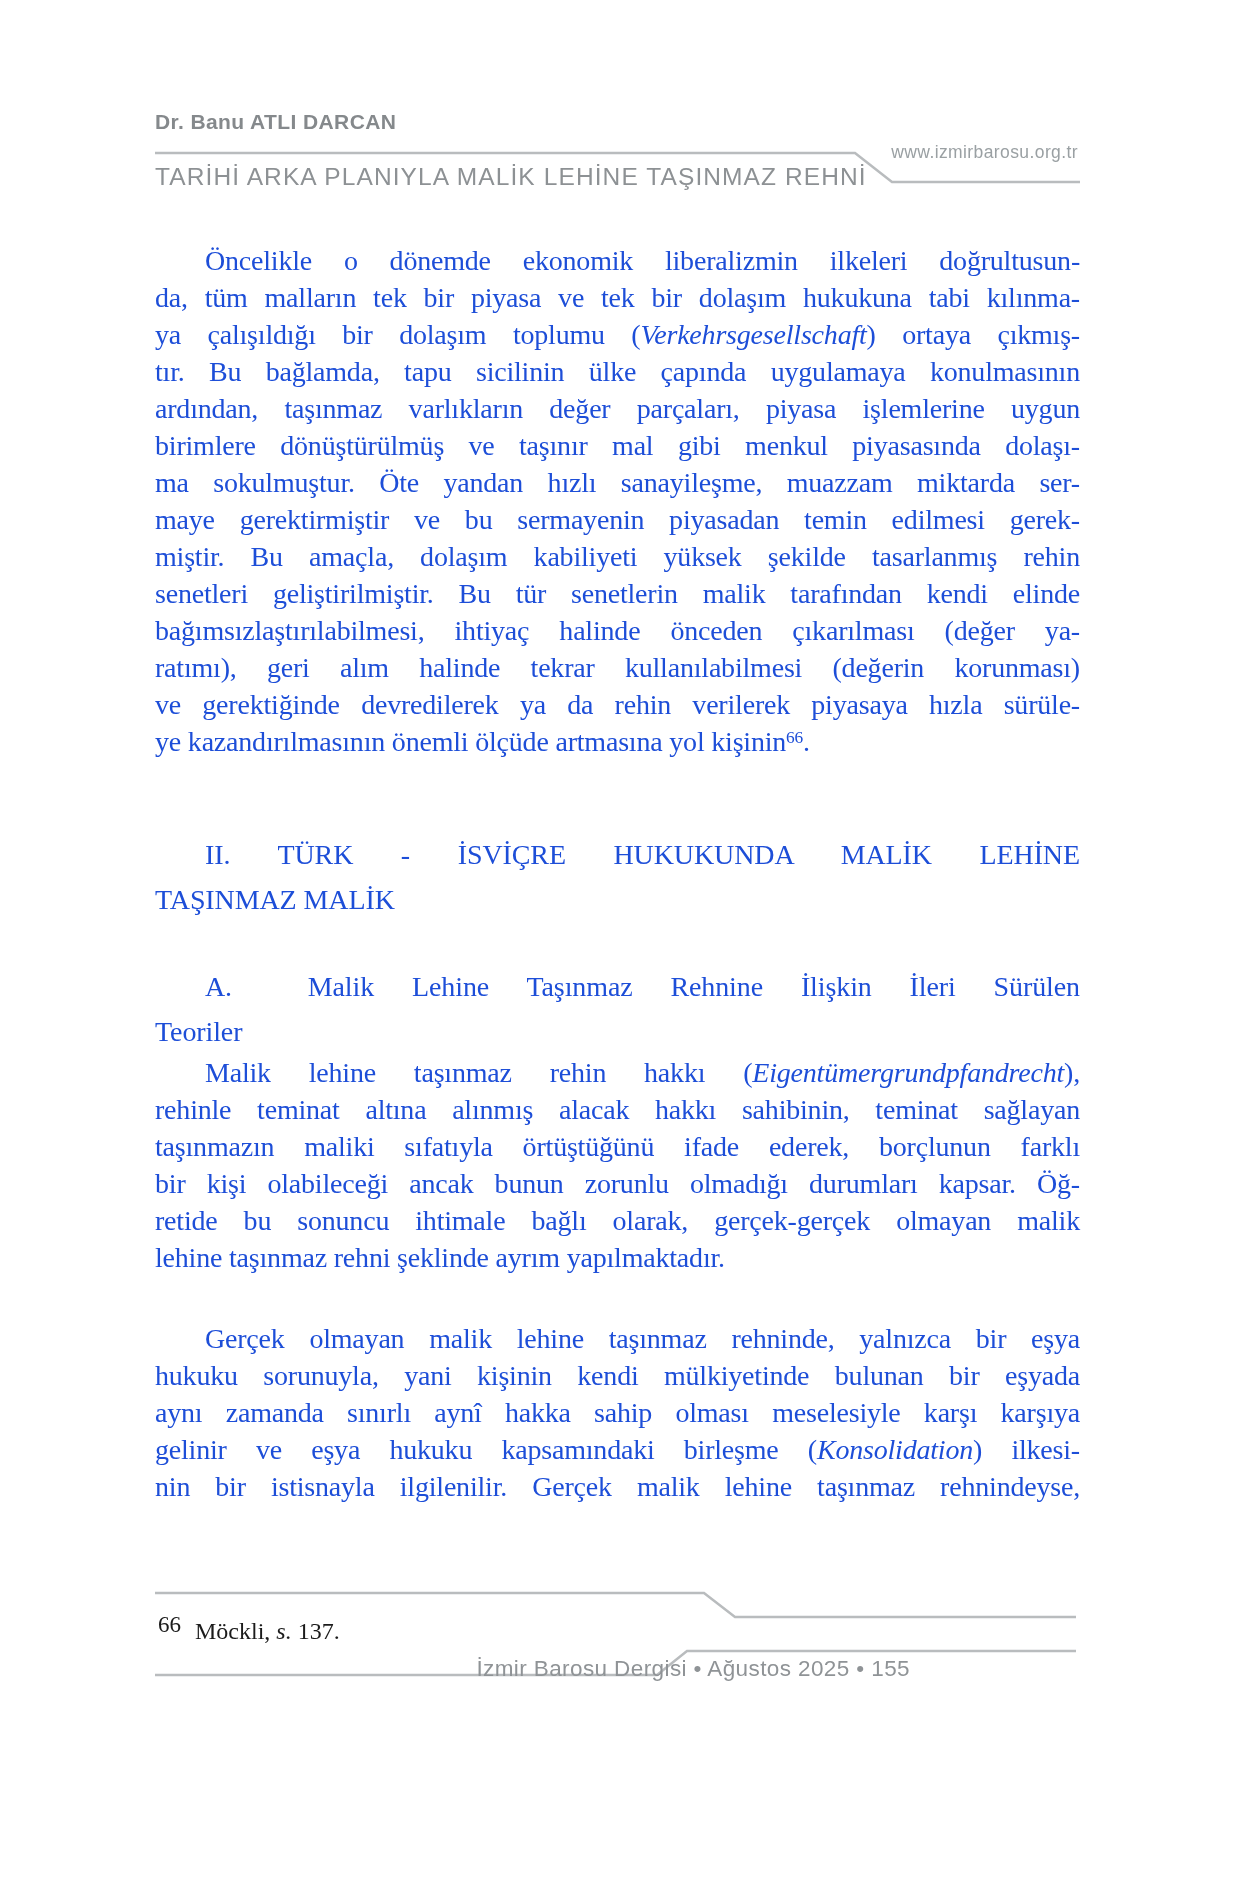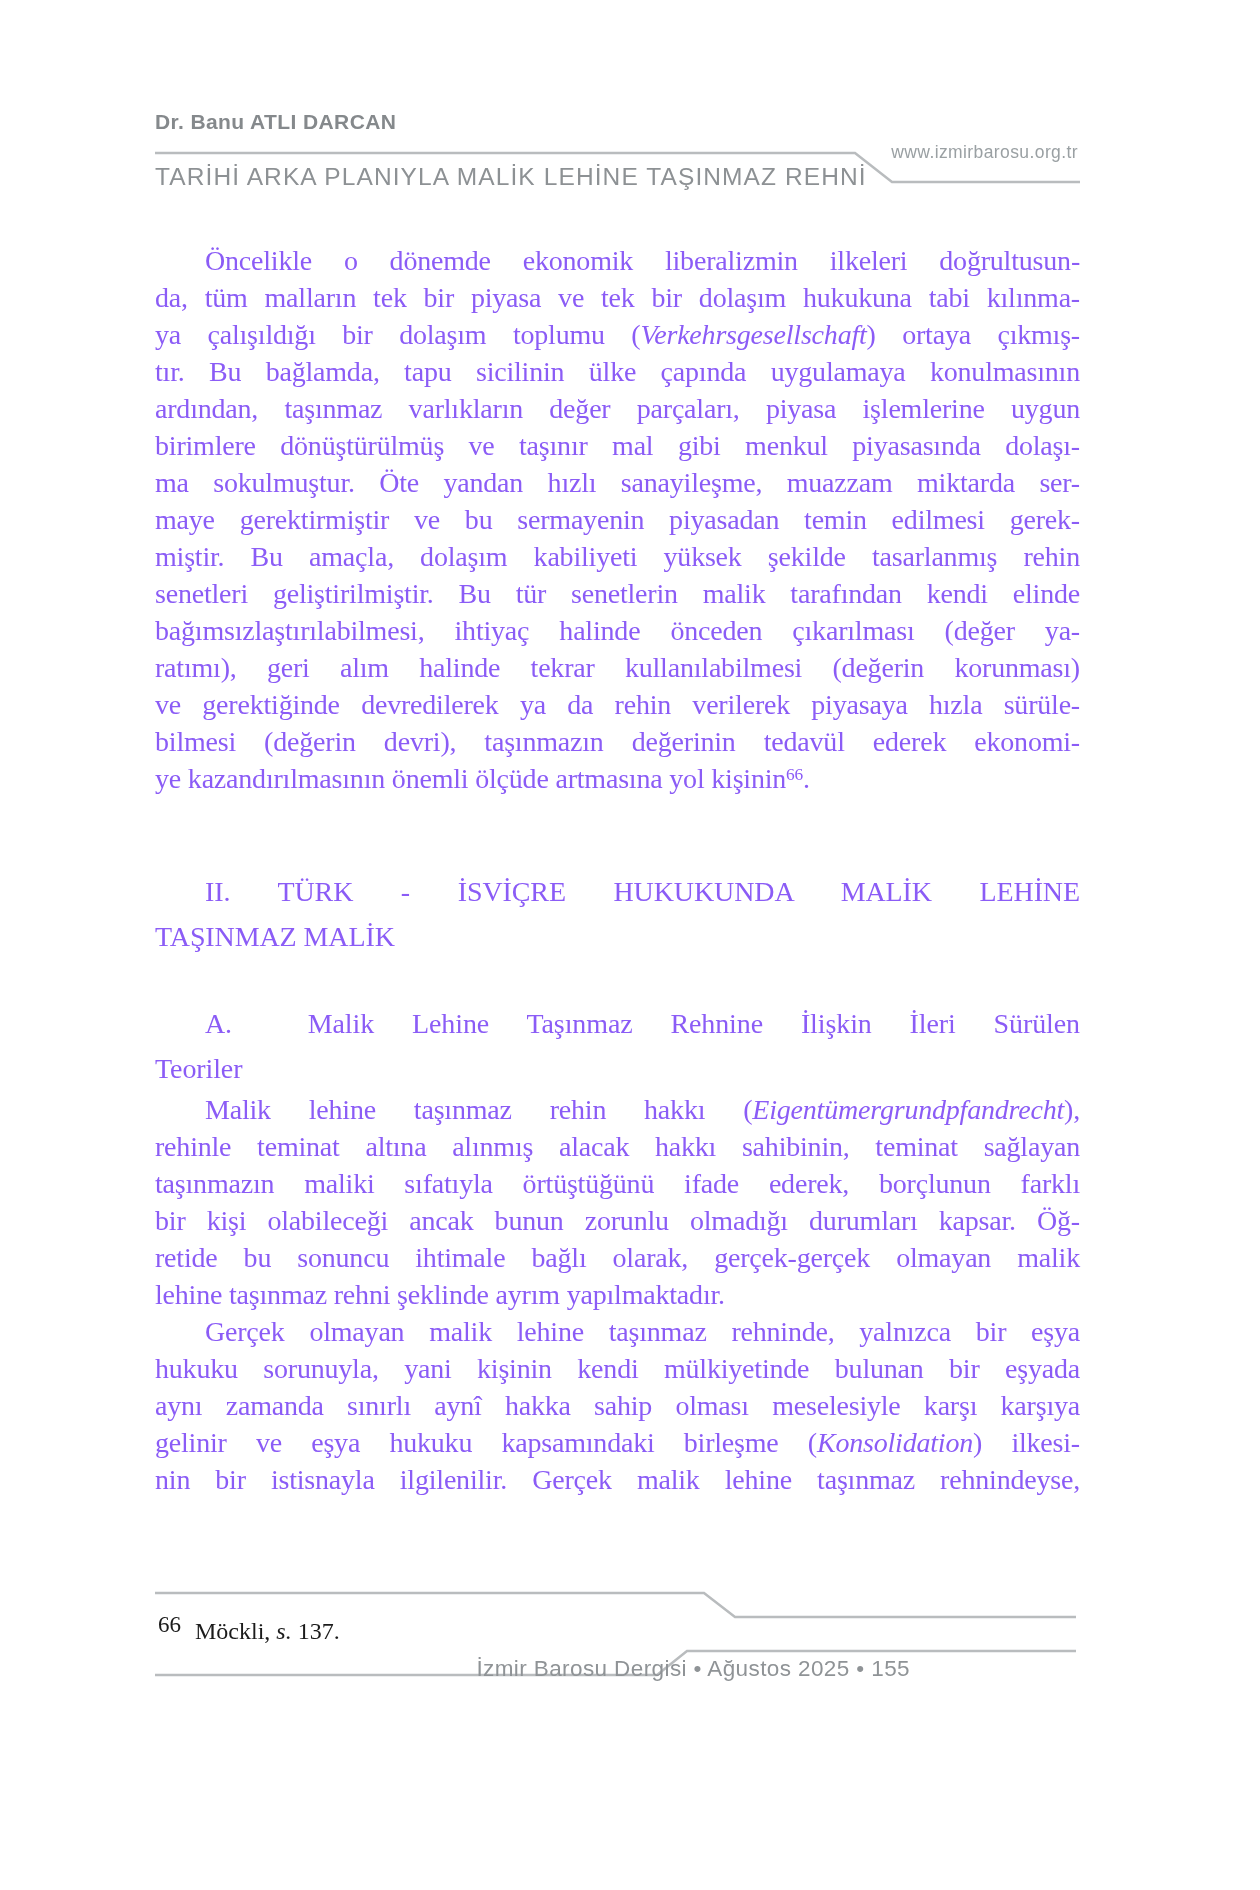--- a/index.html
+++ b/index.html
@@ -43,29 +43,29 @@
     font-weight: 400;
     white-space: nowrap;
   }
 
   
   .content {
     position: absolute;
     left: 155px;
     top: 202px;
     width: 925px;
-    color: #8b5cf6;
+    color: #1d4ed8;
   }
   .block-p { font-size: 28px; line-height: 37px; letter-spacing: -0.2px; }
   .block-h { font-size: 28px; line-height: 45px; font-weight: normal; letter-spacing: -0.1px; }
   .content > div:nth-child(1) { margin-top: 40px; }
   .content > div:nth-child(2) { margin-top: 72px; }
   .content > div:nth-child(3) { margin-top: 42px; }
   .content > div:nth-child(4) { }
-  .content > div:nth-child(5) { }
+  .content > div:nth-child(5) { margin-top: 44px; }
   .line { text-align: justify; text-align-last: justify; }
   .line.nj { text-align-last: left; }
   .line.ind { text-indent: 50px; }
   .line em { font-style: italic; }
   sup.fnref {
     font-size: 62%;
     line-height: 0;
     vertical-align: baseline;
     position: relative;
     top: -0.45em;
@@ -117,21 +117,20 @@
         <div class="line"><span>tır. Bu bağlamda, tapu sicilinin ülke çapında uygulamaya konulmasının</span></div>
         <div class="line"><span>ardından, taşınmaz varlıkların değer parçaları, piyasa işlemlerine uygun</span></div>
         <div class="line"><span>birimlere dönüştürülmüş ve taşınır mal gibi menkul piyasasında dolaşı-</span></div>
         <div class="line"><span>ma sokulmuştur. Öte yandan hızlı sanayileşme, muazzam miktarda ser-</span></div>
         <div class="line"><span>maye gerektirmiştir ve bu sermayenin piyasadan temin edilmesi gerek-</span></div>
         <div class="line"><span>miştir. Bu amaçla, dolaşım kabiliyeti yüksek şekilde tasarlanmış rehin</span></div>
         <div class="line"><span>senetleri geliştirilmiştir. Bu tür senetlerin malik tarafından kendi elinde</span></div>
         <div class="line"><span>bağımsızlaştırılabilmesi, ihtiyaç halinde önceden çıkarılması (değer ya-</span></div>
         <div class="line"><span>ratımı), geri alım halinde tekrar kullanılabilmesi (değerin korunması)</span></div>
         <div class="line"><span>ve gerektiğinde devredilerek ya da rehin verilerek piyasaya hızla sürüle-</span></div>
-        <div class="line"><span>bilmesi (değerin devri), taşınmazın değerinin tedavül ederek ekonomi-</span></div>
         <div class="line nj"><span>ye kazandırılmasının önemli ölçüde artmasına yol kişinin</span><sup class="fnref">66</sup><span>.</span></div>
       </div>
       <div class="block-h">
         <div class="line ind"><span>II. TÜRK - İSVİÇRE HUKUKUNDA MALİK LEHİNE</span></div>
         <div class="line nj"><span>TAŞINMAZ MALİK</span></div>
       </div>
       <div class="block-h">
         <div class="line ind"><span>A.&nbsp; Malik Lehine Taşınmaz Rehnine İlişkin İleri Sürülen</span></div>
         <div class="line nj"><span>Teoriler</span></div>
       </div>

